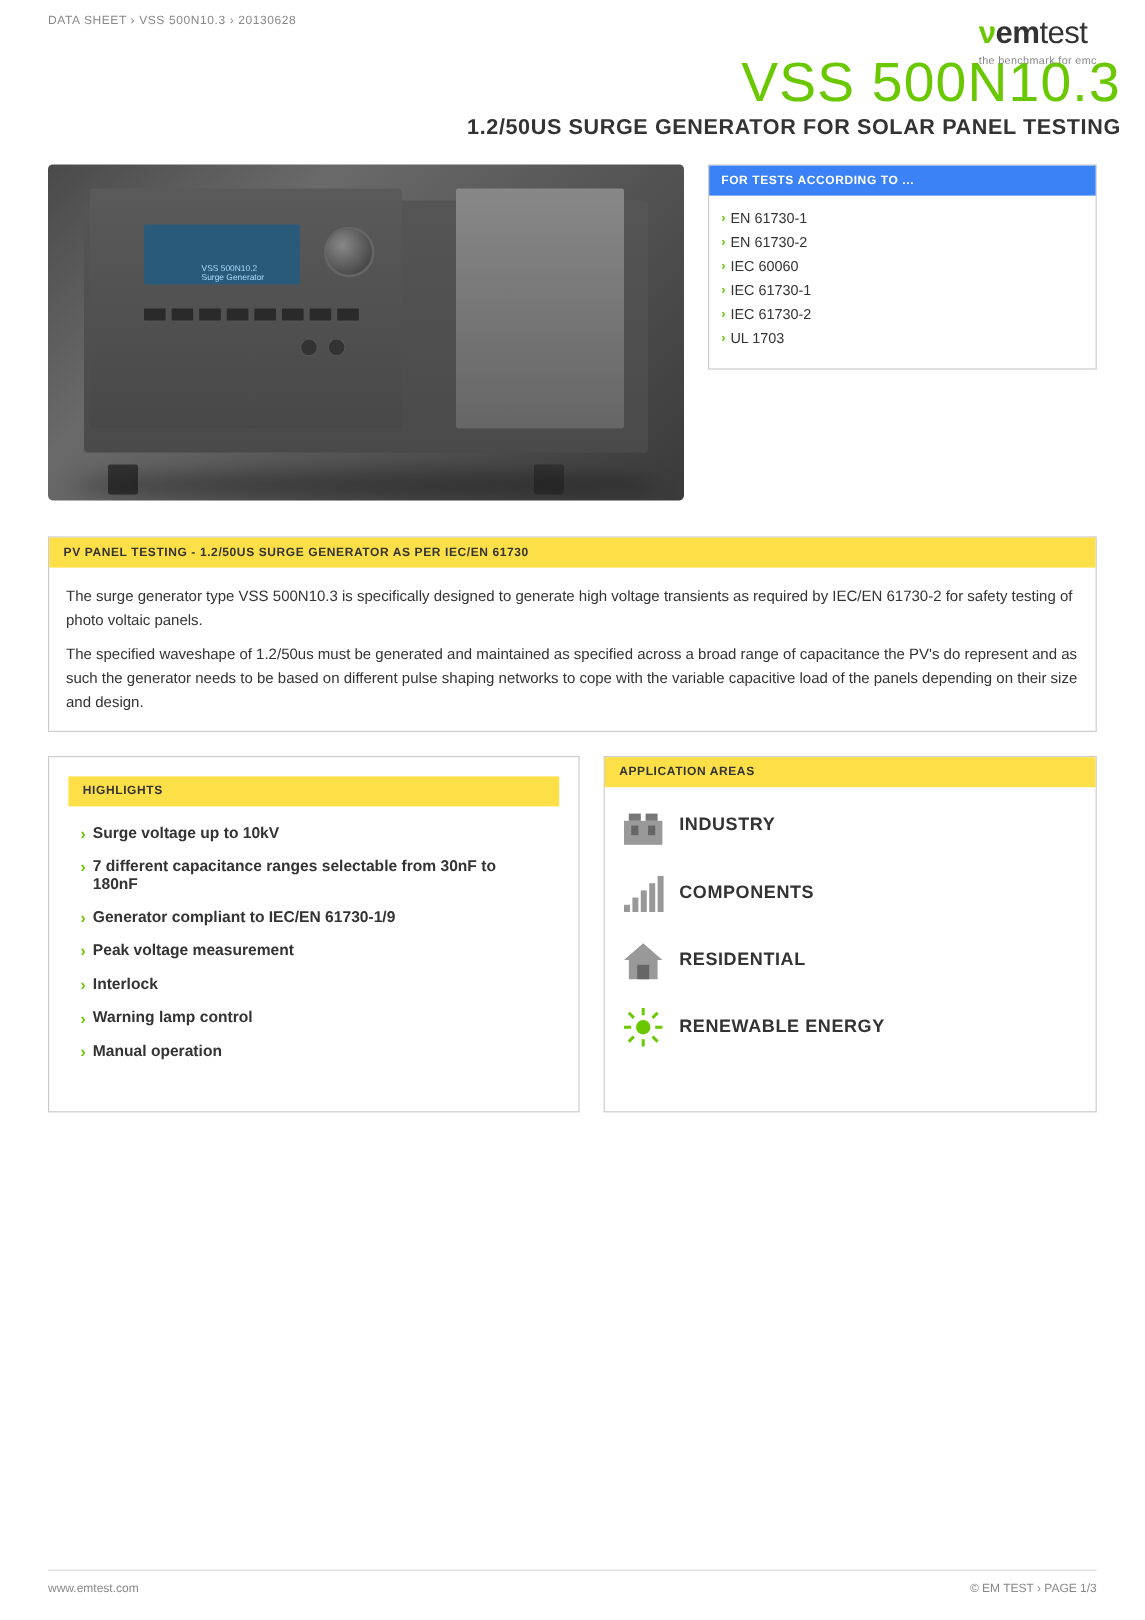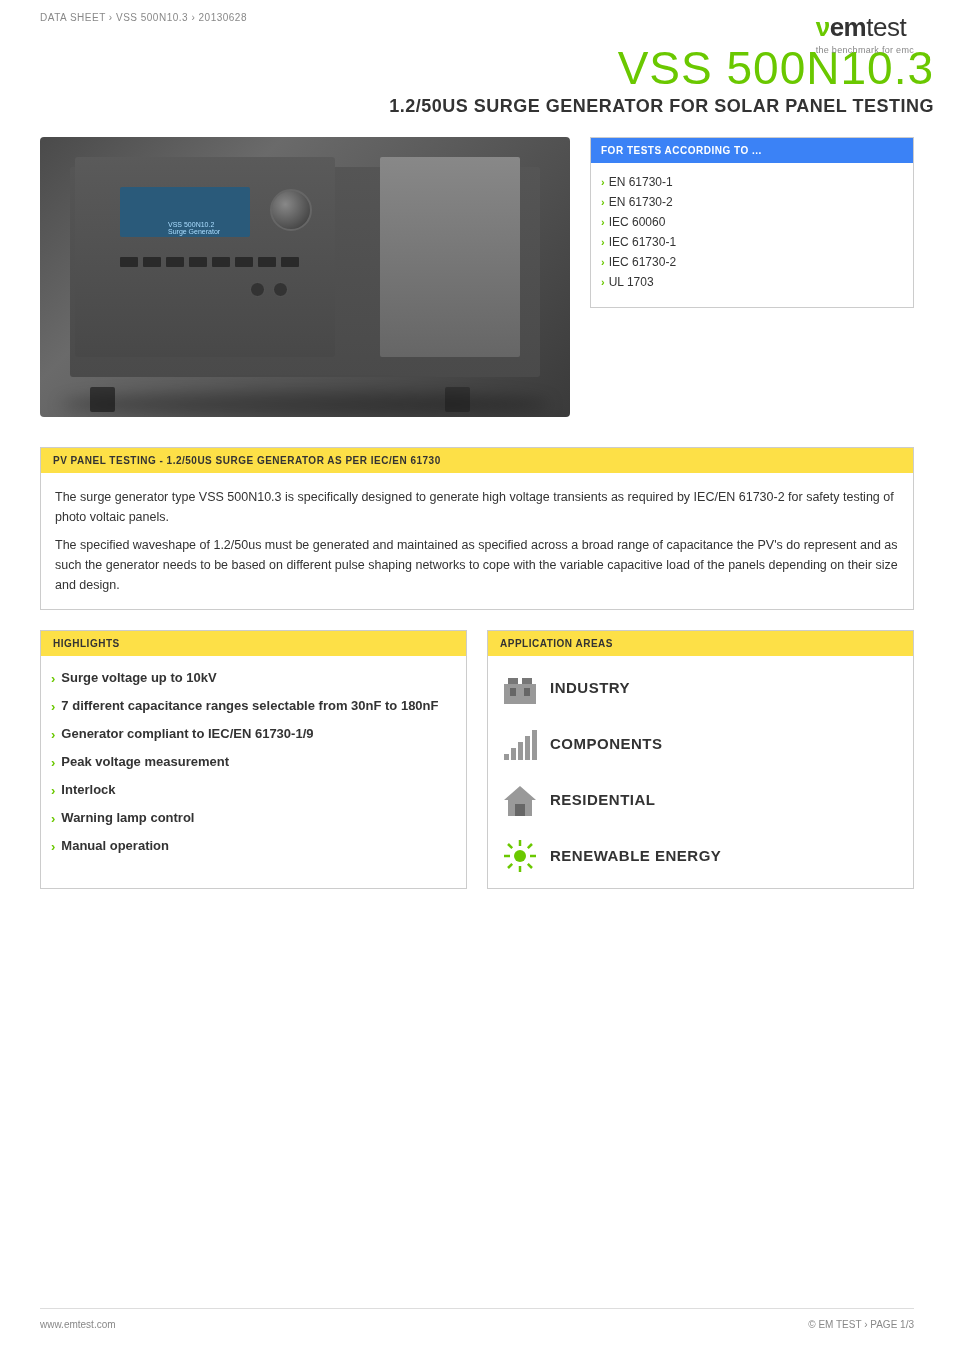--- a/index.html
+++ b/index.html
@@ -260,21 +260,21 @@
     .bottom-row {
       display: flex;
       padding: 20px 40px 0 40px;
       gap: 20px;
     }
 
     
     .highlights-box {
       flex: 1;
       border: 1px solid #ccc;
-      padding: 0;
+      padding: 16px;
     }
     .highlights-content {
       padding: 14px 14px 14px 10px;
     }
     .highlight-item {
       display: flex;
       align-items: flex-start;
       gap: 6px;
       margin-bottom: 12px;
       font-size: 13px;

